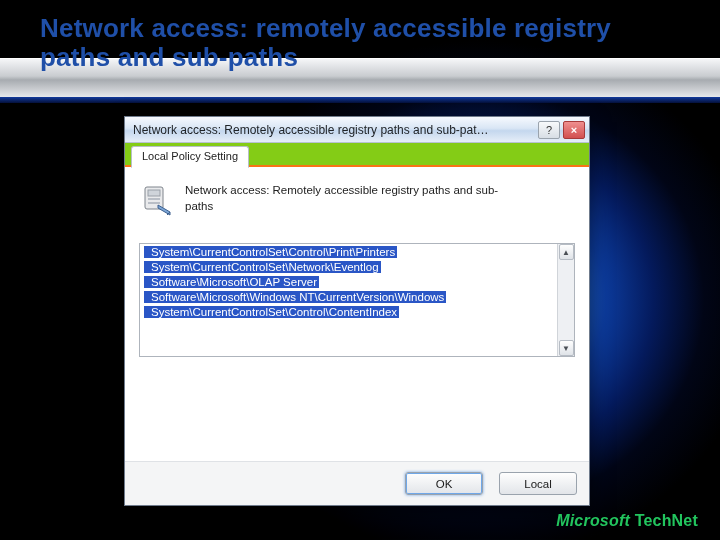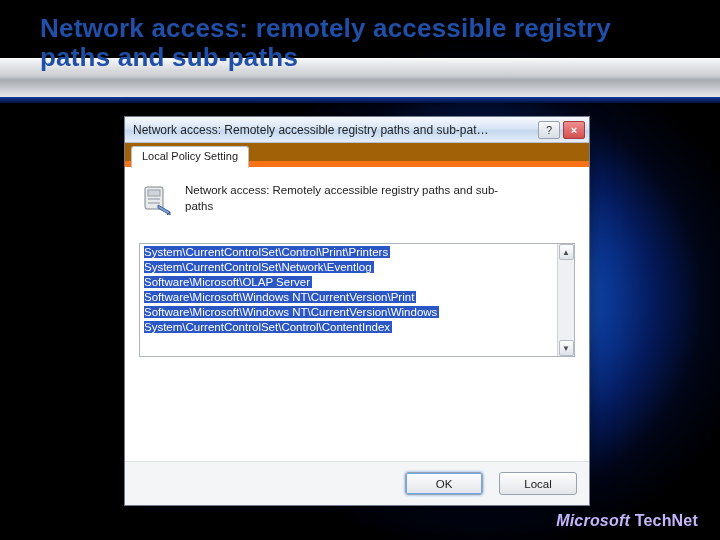--- a/index.html
+++ b/index.html
@@ -30,21 +30,21 @@
   .slide-title {
     position: absolute; left: 40px; top: 14px; right: 40px;
     color: #1f4fa8;
     font-family: "Arial Black", Arial, sans-serif;
     font-size: 26px; font-weight: 900; line-height: 1.1;
     letter-spacing: 0.2px;
     z-index: 2;
   }
   .footer-logo {
     position: absolute; right: 22px; bottom: 10px;
-    color: #c4b5fd; font-size: 16px; font-weight: 600;
+    color: #22c55e; font-size: 16px; font-weight: 600;
     font-style: italic; letter-spacing: 0.2px;
   }
   .footer-logo .tn { font-style: normal; font-weight: 700; }
 
   
   .dialog {
     position: absolute; left: 124px; top: 116px;
     width: 466px; height: 390px;
     background: #fff;
     border: 1px solid #6f7b8c;
@@ -66,22 +66,22 @@
     background: linear-gradient(#f7f9fb, #d8dee5);
     display: inline-flex; align-items: center; justify-content: center;
     font-size: 11px; color: #333;
   }
   .tb-btn.close {
     background: linear-gradient(#ef8f8f, #d25050);
     border-color: #a73a3a; color: #fff; font-weight: bold;
   }
   .tabstrip {
     height: 24px; position: relative;
-    border-bottom: 6px solid #f97316;
-    background: #a16207;
+    border-bottom: 2px solid #f97316;
+    background: #84cc16;
   }
   .tab {
     position: absolute; left: 6px; top: 3px;
     height: 22px; padding: 3px 10px 0;
     font-size: 11px; color: #222;
     background: #fff;
     border: 1px solid #b7bfc8; border-bottom-color: #fff;
     border-radius: 3px 3px 0 0;
   }
   .dialog-body {
@@ -102,21 +102,21 @@
     background: #fff;
   }
   .list-items { flex: 1; overflow: hidden; padding: 1px 0; }
   .list-items .row {
     padding: 0 4px;
     white-space: nowrap;
     line-height: 15px; height: 15px;
   }
   .list-items .row span {
     background: #2a56c6; 
-    padding: 0 2px 0 0;
+    padding: 0 2px 0 7px;
   }
   .scrollbar {
     width: 17px; background: #eef0f3; border-left: 1px solid #d0d4d9;
     display: flex; flex-direction: column; align-items: center;
   }
   .sb-btn {
     width: 15px; height: 16px;
     background: linear-gradient(#fefefe, #dfe3e8);
     border: 1px solid #b6bcc4; border-radius: 2px;
     display: flex; align-items: center; justify-content: center;
@@ -172,21 +172,20 @@
         </svg>
       </span>
       <div class="head-text">Network access: Remotely accessible registry paths and sub-paths</div>
     </div>
 
     <div class="listbox">
       <div class="list-items">
         <div class="row"><span>System\CurrentControlSet\Control\Print\Printers</span></div>
         <div class="row"><span>System\CurrentControlSet\Network\Eventlog</span></div>
         <div class="row"><span>Software\Microsoft\OLAP Server</span></div>
-        <div class="row"><span>Software\Microsoft\Windows NT\CurrentVersion\Print</span></div>
         <div class="row"><span>Software\Microsoft\Windows NT\CurrentVersion\Windows</span></div>
         <div class="row"><span>System\CurrentControlSet\Control\ContentIndex</span></div>
       </div>
       <div class="scrollbar">
         <div class="sb-btn">▲</div>
         <div class="sb-track"></div>
         <div class="sb-btn">▼</div>
       </div>
     </div>
   </div>

